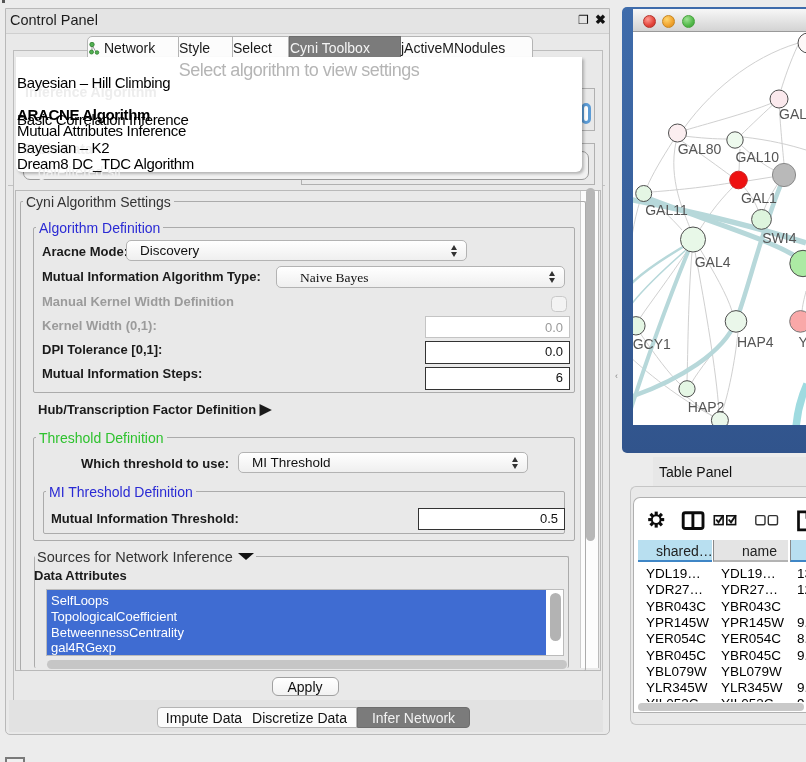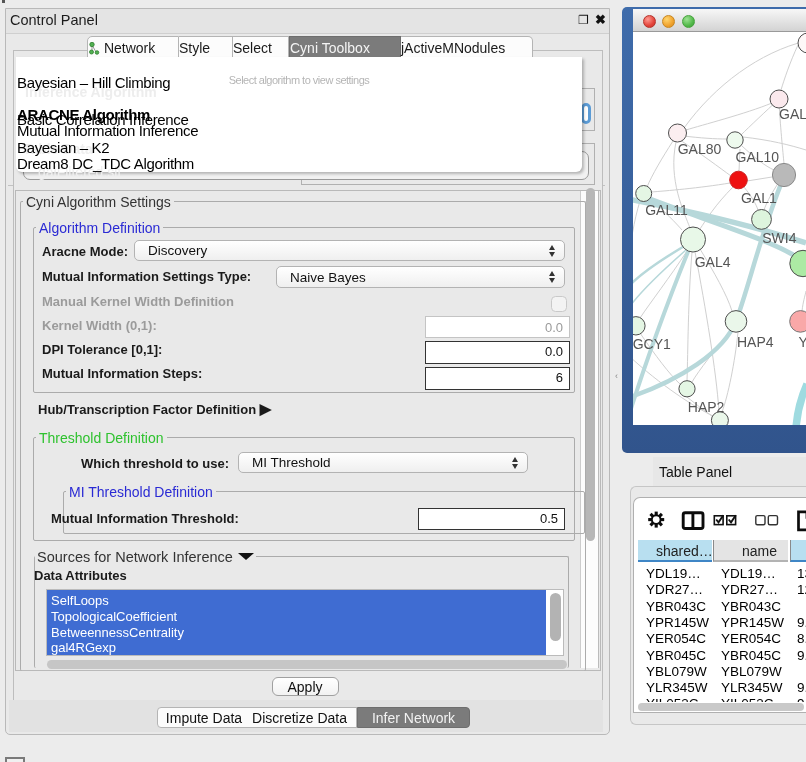--- a/index.html
+++ b/index.html
@@ -32,21 +32,21 @@
   font-size:13.5px; color:#111; }
 .combo .arr { position:absolute; right:7px; top:4px; width:9px; height:12px; }
 .combo .arr:before { content:""; position:absolute; left:1px; top:0; border-left:3.5px solid transparent; border-right:3.5px solid transparent; border-bottom:5px solid #333; }
 .combo .arr:after { content:""; position:absolute; left:1px; bottom:0; border-left:3.5px solid transparent; border-right:3.5px solid transparent; border-top:5px solid #333; }
 .field { position:absolute; background:#fff; border:1px solid #bbb; font-size:13px;
   color:#111; text-align:right; }
 
 
 #popup { left:10px; top:48px; width:566px; height:115px; background:#fff;
   border-radius:0 0 6px 6px; box-shadow:2px 2px 3px rgba(0,0,0,0.25); z-index:50; }
-#popup .hd { position:absolute; top:17px; width:100%; text-align:center; font-size:11px; letter-spacing:-0.5px; color:#b5b5b5; }
+#popup .hd { position:absolute; top:3px; width:100%; text-align:center; font-size:18px; letter-spacing:-0.5px; color:#b5b5b5; }
 #popup .it { position:absolute; left:1px; font-size:15px; letter-spacing:-0.35px; color:#000; white-space:nowrap; }
 
 
 .sbv { position:absolute; background:#fcfcfc; }
 .thumb { position:absolute; background:#b7b7b7; border-radius:6px; }
 
 
 .btab { position:absolute; top:0; height:21px; background:#fbfbfb; border:1px solid #b4b4b4;
   font-size:14px; color:#111; text-align:center; line-height:20px; }
 .btab.sel { background:#7b7b7b; color:#f2f2f2; border-color:#6e6e6e; }
@@ -106,64 +106,64 @@
   <div class="abs" style="left:17px;top:142px;width:566px;height:29px;border:1px solid #999;border-radius:7px;background:#f1f1f1;"></div>
 
   <div id="popup" class="abs">
     <div class="hd">Select algorithm to view settings</div>
     <div style="position:absolute;left:9px;top:27px;font-size:14px;font-weight:bold;color:#ededed;">Inference Algorithm</div>
     <div style="position:absolute;left:7px;top:84px;font-size:14px;font-weight:bold;color:#efefef;">Table Data</div>
     <div style="position:absolute;left:22px;top:107px;font-size:14px;color:#efefef;">galFiltered.sif</div>
     <div class="it" style="top:16.7px;">Bayesian – Hill Climbing</div>
     <div class="it" style="top:40px;margin-top:14px;">Basic Correlation Inference</div>
     <div class="it bold" style="top:49.1px;">ARACNE Algorithm</div>
-    <div class="it" style="top:65.3px;">Mutual Information Inference</div>
+    <div class="it" style="top:65.3px;">Mutual Attributes Inference</div>
     <div class="it" style="top:81.5px;">Bayesian – K2</div>
     <div class="it" style="top:97.7px;">Dream8 DC_TDC Algorithm</div>
   </div>
 
   <div class="abs" style="left:9px;top:181px;width:586px;height:481px;border:1px solid #b9b9b9;background:#e9e9e9;"></div>
 
   <div class="sbv" style="left:574px;top:182px;width:19px;height:477px;border-left:1px solid #ccc;border-right:1px solid #bbb;"></div>
   <div class="thumb" style="left:580px;top:179px;width:8.5px;height:353px;"></div>
 
   <div class="grp" style="left:14px;top:192px;width:566px;height:470px;border-bottom:none;">
     <span class="gt">Cyni Algorithm Settings</span>
   </div>
 
   <div class="grp" style="left:27px;top:218px;width:542px;height:166px;">
     <span class="gt" style="color:#2a2ad4;">Algorithm Definition</span>
   </div>
   <div class="lbl" style="left:36px;top:235px;">Aracne Mode:</div>
-  <div class="combo" style="left:128px;top:231px;width:431px;height:21px;line-height:20px;">
+  <div class="combo" style="left:120px;top:231px;width:341px;height:21px;line-height:20px;">
     <span style="margin-left:13px;">Discovery</span><span class="arr"></span>
   </div>
-  <div class="lbl" style="left:36px;top:260px;">Mutual Information Settings Type:</div>
+  <div class="lbl" style="left:36px;top:260px;">Mutual Information Algorithm Type:</div>
   <div class="combo" style="left:270px;top:257px;width:289px;height:22px;line-height:21px;">
-    <span style="margin-left:13px;">Naive Bayes</span><span class="arr"></span>
+    <span style="margin-left:23px;font-family:Liberation Serif, serif;">Naive Bayes</span><span class="arr"></span>
   </div>
   <div class="lbl dis" style="left:36px;top:285px;">Manual Kernel Width Definition</div>
   <div class="abs" style="left:545px;top:287px;width:15.5px;height:15.5px;background:#f3f3f3;border:1px solid #c9c9c9;border-radius:4.5px;"></div>
   <div class="lbl dis" style="left:36px;top:309px;">Kernel Width (0,1):</div>
   <div class="field" style="left:419px;top:307px;width:145px;height:22px;color:#9b9b9b;line-height:21px;padding-right:6px;border-color:#c4c4c4;">0.0</div>
   <div class="lbl" style="left:36px;top:333px;">DPI Tolerance [0,1]:</div>
   <div class="field" style="left:419px;top:332px;width:145px;height:23px;border:1.5px solid #333;line-height:20px;padding-right:6px;">0.0</div>
   <div class="lbl" style="left:36px;top:357px;">Mutual Information Steps:</div>
   <div class="field" style="left:419px;top:357.5px;width:145px;height:23px;border:1.5px solid #333;line-height:20px;padding-right:6px;">6</div>
 
   <div class="lbl" style="left:32px;top:391px;">Hub/Transcription Factor Definition <span style="font-size:15px;">▶</span></div>
 
   <div class="grp" style="left:27px;top:428px;width:542px;height:104px;">
     <span class="gt" style="color:#2ec22e;">Threshold Definition</span>
   </div>
   <div class="lbl" style="left:75px;top:447px;">Which threshold to use:</div>
   <div class="combo" style="left:232px;top:443px;width:290px;height:21px;line-height:20px;">
     <span style="margin-left:13px;">MI Threshold</span><span class="arr"></span>
   </div>
-  <div class="grp" style="left:37px;top:482px;width:522px;height:43px;margin-left:20px;">
+  <div class="grp" style="left:37px;top:482px;width:522px;height:43px;">
     <span class="gt" style="color:#2a2ad4;">MI Threshold Definition</span>
   </div>
   <div class="lbl" style="left:45px;top:502px;">Mutual Information Threshold:</div>
   <div class="field" style="left:412px;top:499px;width:147px;height:21.5px;border:1.5px solid #333;line-height:19px;padding-right:6px;">0.5</div>
 
   <div class="grp" style="left:28px;top:546.5px;width:535px;height:112px;border-bottom:none;">
     <span class="gt" style="left:0;padding:0 2px;font-size:14.5px;">Sources for Network Inference <span style="display:inline-block;vertical-align:2px;margin-left:1px;width:0;height:0;border-left:8px solid transparent;border-right:8px solid transparent;border-top:7.5px solid #111;"></span></span>
   </div>
   <div class="lbl" style="left:28px;top:559px;">Data Attributes</div>
   <div class="abs" style="left:40px;top:580px;width:518px;height:67px;background:#fff;border:1px solid #bbb;overflow:hidden;">

